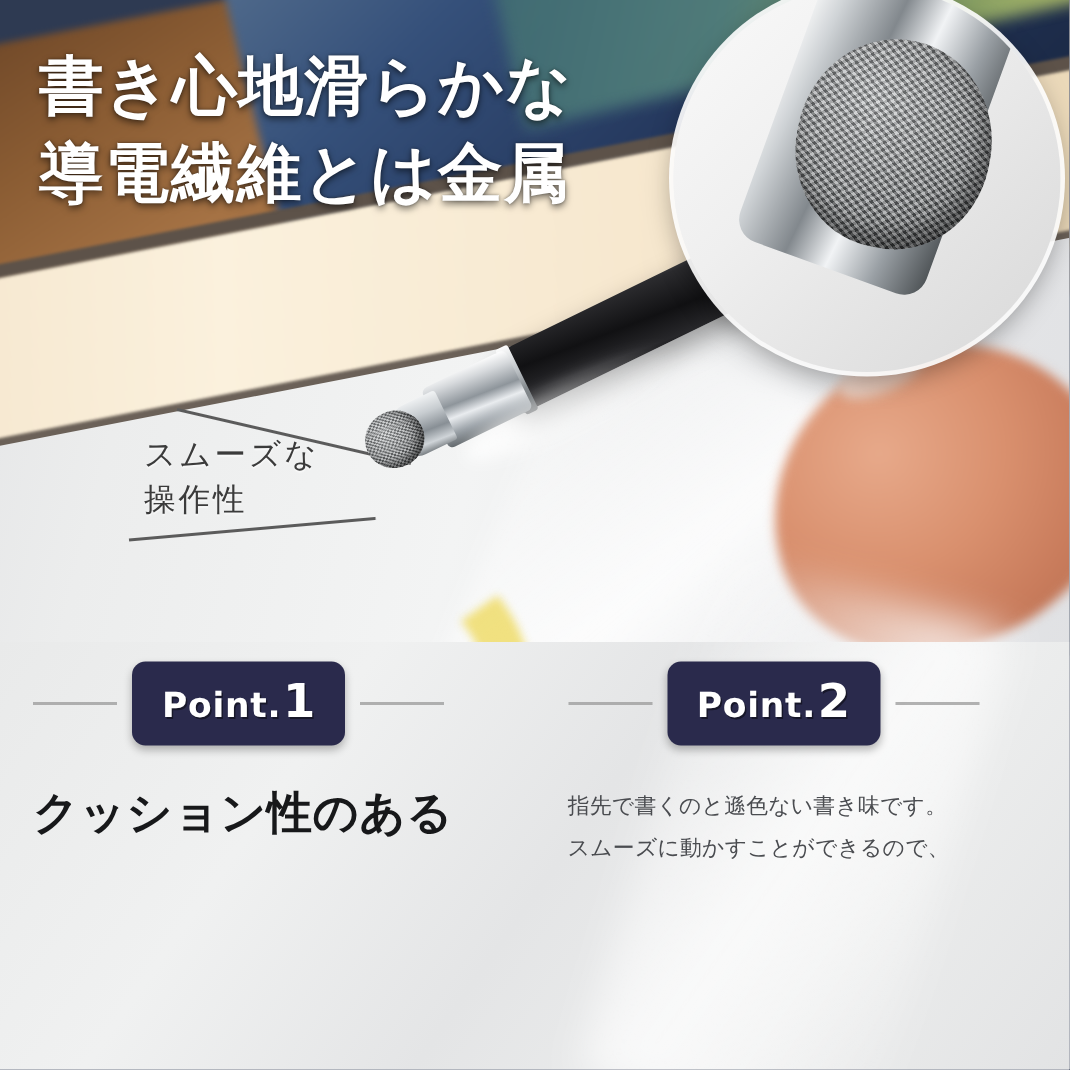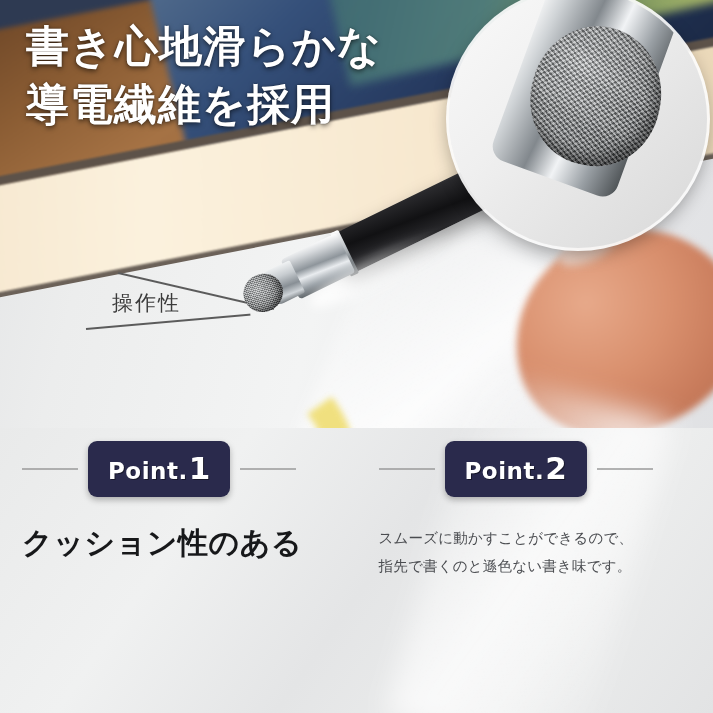--- a/index.html
+++ b/index.html
@@ -83,21 +83,21 @@
 
   
   .callout{position:absolute;left:96px;top:272px;width:190px;}
   .callout .ln{height:2px;background:#5b5b5b;filter:blur(.3px);}
   .callout .ln.top{width:160px;margin-left:22px;transform:rotate(13deg);transform-origin:left center;}
   .callout .ln.bot{width:165px;margin-left:-10px;margin-top:10px;transform:rotate(-5deg);transform-origin:left center;}
   .callout .ct{
     color:#3b3b3b;font-size:21px;line-height:1.45;letter-spacing:2px;
     margin-top:14px;text-shadow:0 1px 1px rgba(255,255,255,.6);
   }
-  .callout .ct .l2{display:block;margin-left:16px;}
+  .callout .ct .l2{display:block;}
 
   
   .pen{position:absolute;left:255px;top:218px;width:330px;height:180px;transform:rotate(-26deg);transform-origin:left center;}
   .pen-body{
     position:absolute;left:95px;top:58px;width:260px;height:44px;
     border-radius:6px 14px 14px 6px;
     background:linear-gradient(185deg,#5d5d61 0%,#2b2b2e 20%,#111113 55%,#27272a 82%,#0c0c0e 100%);
     box-shadow:0 8px 18px rgba(0,0,0,.35);
   }
   .pen-chrome{
@@ -163,21 +163,21 @@
     background:
       repeating-linear-gradient(38deg,rgba(255,255,255,.32) 0 2px,rgba(0,0,0,.22) 2px 4px),
       repeating-linear-gradient(-38deg,rgba(255,255,255,.26) 0 2px,rgba(0,0,0,.2) 2px 4px),
       radial-gradient(circle at 36% 30%,#b5b8ba 0%,#8b8e90 38%,#606365 72%,#3d4042 100%);
     box-shadow:inset -6px -8px 14px rgba(0,0,0,.4);
     transform:rotate(12deg);
   }
 
   
   .headline{
-    position:absolute;left:26px;top:18px;z-index:6;
+    position:absolute;left:26px;top:30px;z-index:6;
     color:#ffffff;font-size:43px;font-weight:700;line-height:1.34;
     letter-spacing:1px;
     text-shadow:0 2px 5px rgba(0,0,0,.55),0 0 2px rgba(0,0,0,.4);
   }
   .headline span{display:block;}
 
   
   .panel{
     position:absolute;left:0;top:428px;width:713px;height:285px;
     background:linear-gradient(125deg,#e9eaea 0%,#f0f1f1 28%,#e4e5e6 52%,#eceded 76%,#e2e3e4 100%);
@@ -230,20 +230,21 @@
     <div class="edge e1"></div>
     <div class="edge e2"></div>
     <div class="paper"></div>
     <div class="paper-sheen"></div>
     <div class="swoosh"></div>
     <div class="swoosh2"></div>
 
     <div class="callout">
       <div class="ln top"></div>
       <div class="ct">
+        <span>スムーズな</span>
         <span class="l2">操作性</span>
       </div>
       <div class="ln bot"></div>
     </div>
 
     <div class="pen">
       <div class="pen-body"></div>
       <div class="pen-ring"></div>
       <div class="pen-chrome"></div>
       <div class="pen-cone"></div>
@@ -255,21 +256,21 @@
     <div class="finger-nail"></div>
 
     <div class="inset">
       <div class="inset-bg"></div>
       <div class="inset-barrel"></div>
       <div class="inset-tip"></div>
     </div>
 
     <div class="headline">
       <span>書き心地滑らかな</span>
-      <span>導電繊維を採用</span>
+      <span>導電繊維とは金属</span>
     </div>
   </div>
 
   <div class="panel">
     <div class="panel-sheen"></div>
     <div class="cols">
 
       <div class="col left">
         <div class="badge-row">
           <div class="rule l"></div>
@@ -289,21 +290,21 @@
           <div class="rule l"></div>
           <div class="badge">
             <span class="bp">Point.</span>
             <span class="bn">2</span>
           </div>
           <div class="rule r"></div>
         </div>
         <div class="sub">
         </div>
         <div class="body">
+          <span>指先で書くのと遜色ない書き味です。</span>
           <span>スムーズに動かすことができるので、</span>
-          <span>指先で書くのと遜色ない書き味です。</span>
           <span></span>
         </div>
       </div>
 
     </div>
   </div>
 </div>
 
 </body></html>

